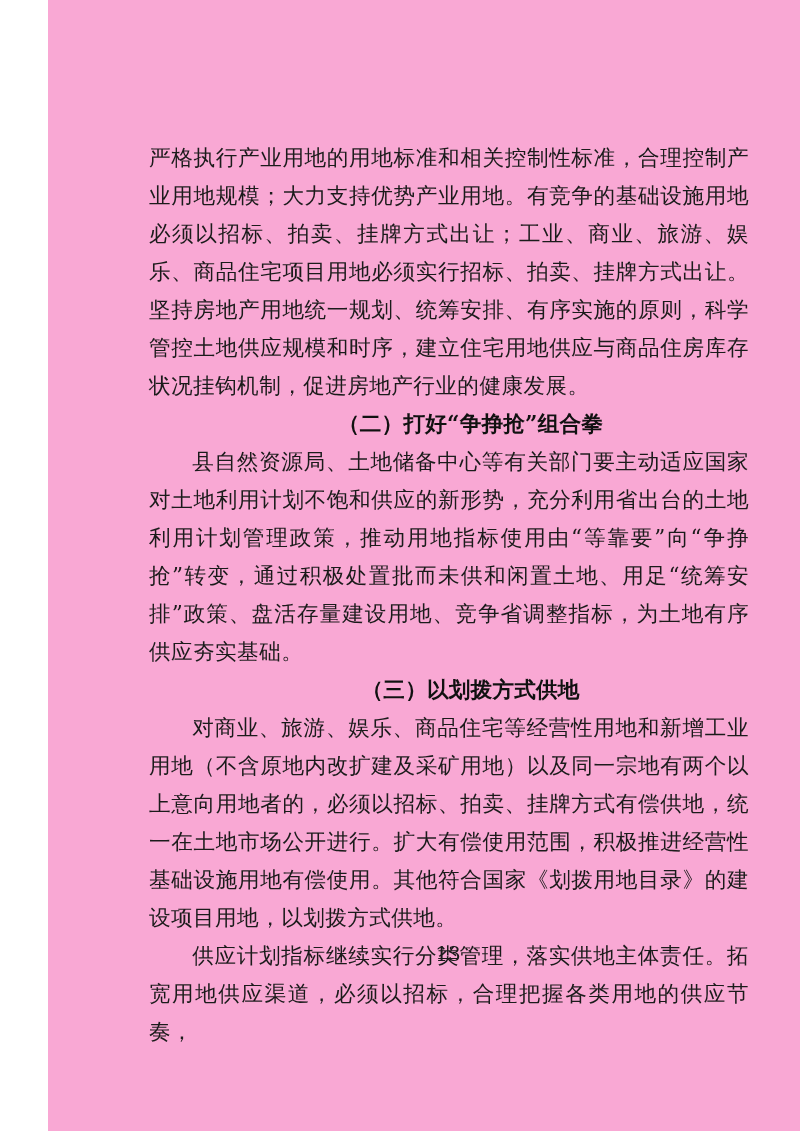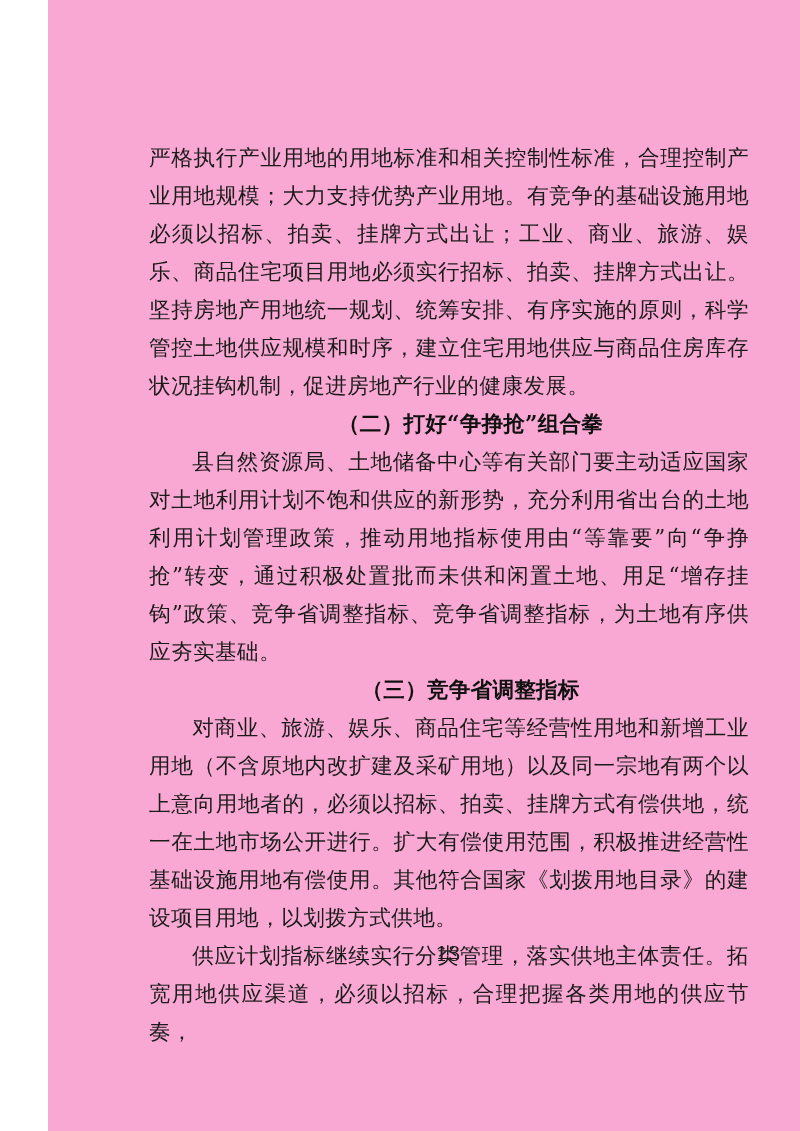--- a/index.html
+++ b/index.html
@@ -68,23 +68,23 @@
 <body>
 
 <div class="page">
 
   <div class="content">
 
     <p class="para">严格执行产业用地的用地标准和相关控制性标准，合理控制产业用地规模；大力支持优势产业用地。有竞争的基础设施用地必须以招标、拍卖、挂牌方式出让；工业、商业、旅游、娱乐、商品住宅项目用地必须实行招标、拍卖、挂牌方式出让。坚持房地产用地统一规划、统筹安排、有序实施的原则，科学管控土地供应规模和时序，建立住宅用地供应与商品住房库存状况挂钩机制，促进房地产行业的健康发展。</p>
 
     <p class="heading">（二）打好“争挣抢”组合拳</p>
 
-    <p class="para indent">县自然资源局、土地储备中心等有关部门要主动适应国家对土地利用计划不饱和供应的新形势，充分利用省出台的土地利用计划管理政策，推动用地指标使用由“等靠要”向“争挣抢”转变，通过积极处置批而未供和闲置土地、用足“增存挂钩”政策、竞争省调整指标、竞争省调整指标，为土地有序供应夯实基础。</p>
+    <p class="para indent">县自然资源局、土地储备中心等有关部门要主动适应国家对土地利用计划不饱和供应的新形势，充分利用省出台的土地利用计划管理政策，推动用地指标使用由“等靠要”向“争挣抢”转变，通过积极处置批而未供和闲置土地、用足“统筹安排”政策、盘活存量建设用地、竞争省调整指标，为土地有序供应夯实基础。</p>
 
-    <p class="heading">（三）竞争省调整指标</p>
+    <p class="heading">（三）以划拨方式供地</p>
 
     <p class="para indent">对商业、旅游、娱乐、商品住宅等经营性用地和新增工业用地（不含原地内改扩建及采矿用地）以及同一宗地有两个以上意向用地者的，必须以招标、拍卖、挂牌方式有偿供地，统一在土地市场公开进行。扩大有偿使用范围，积极推进经营性基础设施用地有偿使用。其他符合国家《划拨用地目录》的建设项目用地，以划拨方式供地。</p>
 
 
     <p class="para indent">供应计划指标继续实行分类管理，落实供地主体责任。拓宽用地供应渠道，必须以招标，合理把握各类用地的供应节奏，</p>
 
   </div>
 
   <div class="page-number">13</div>
 

